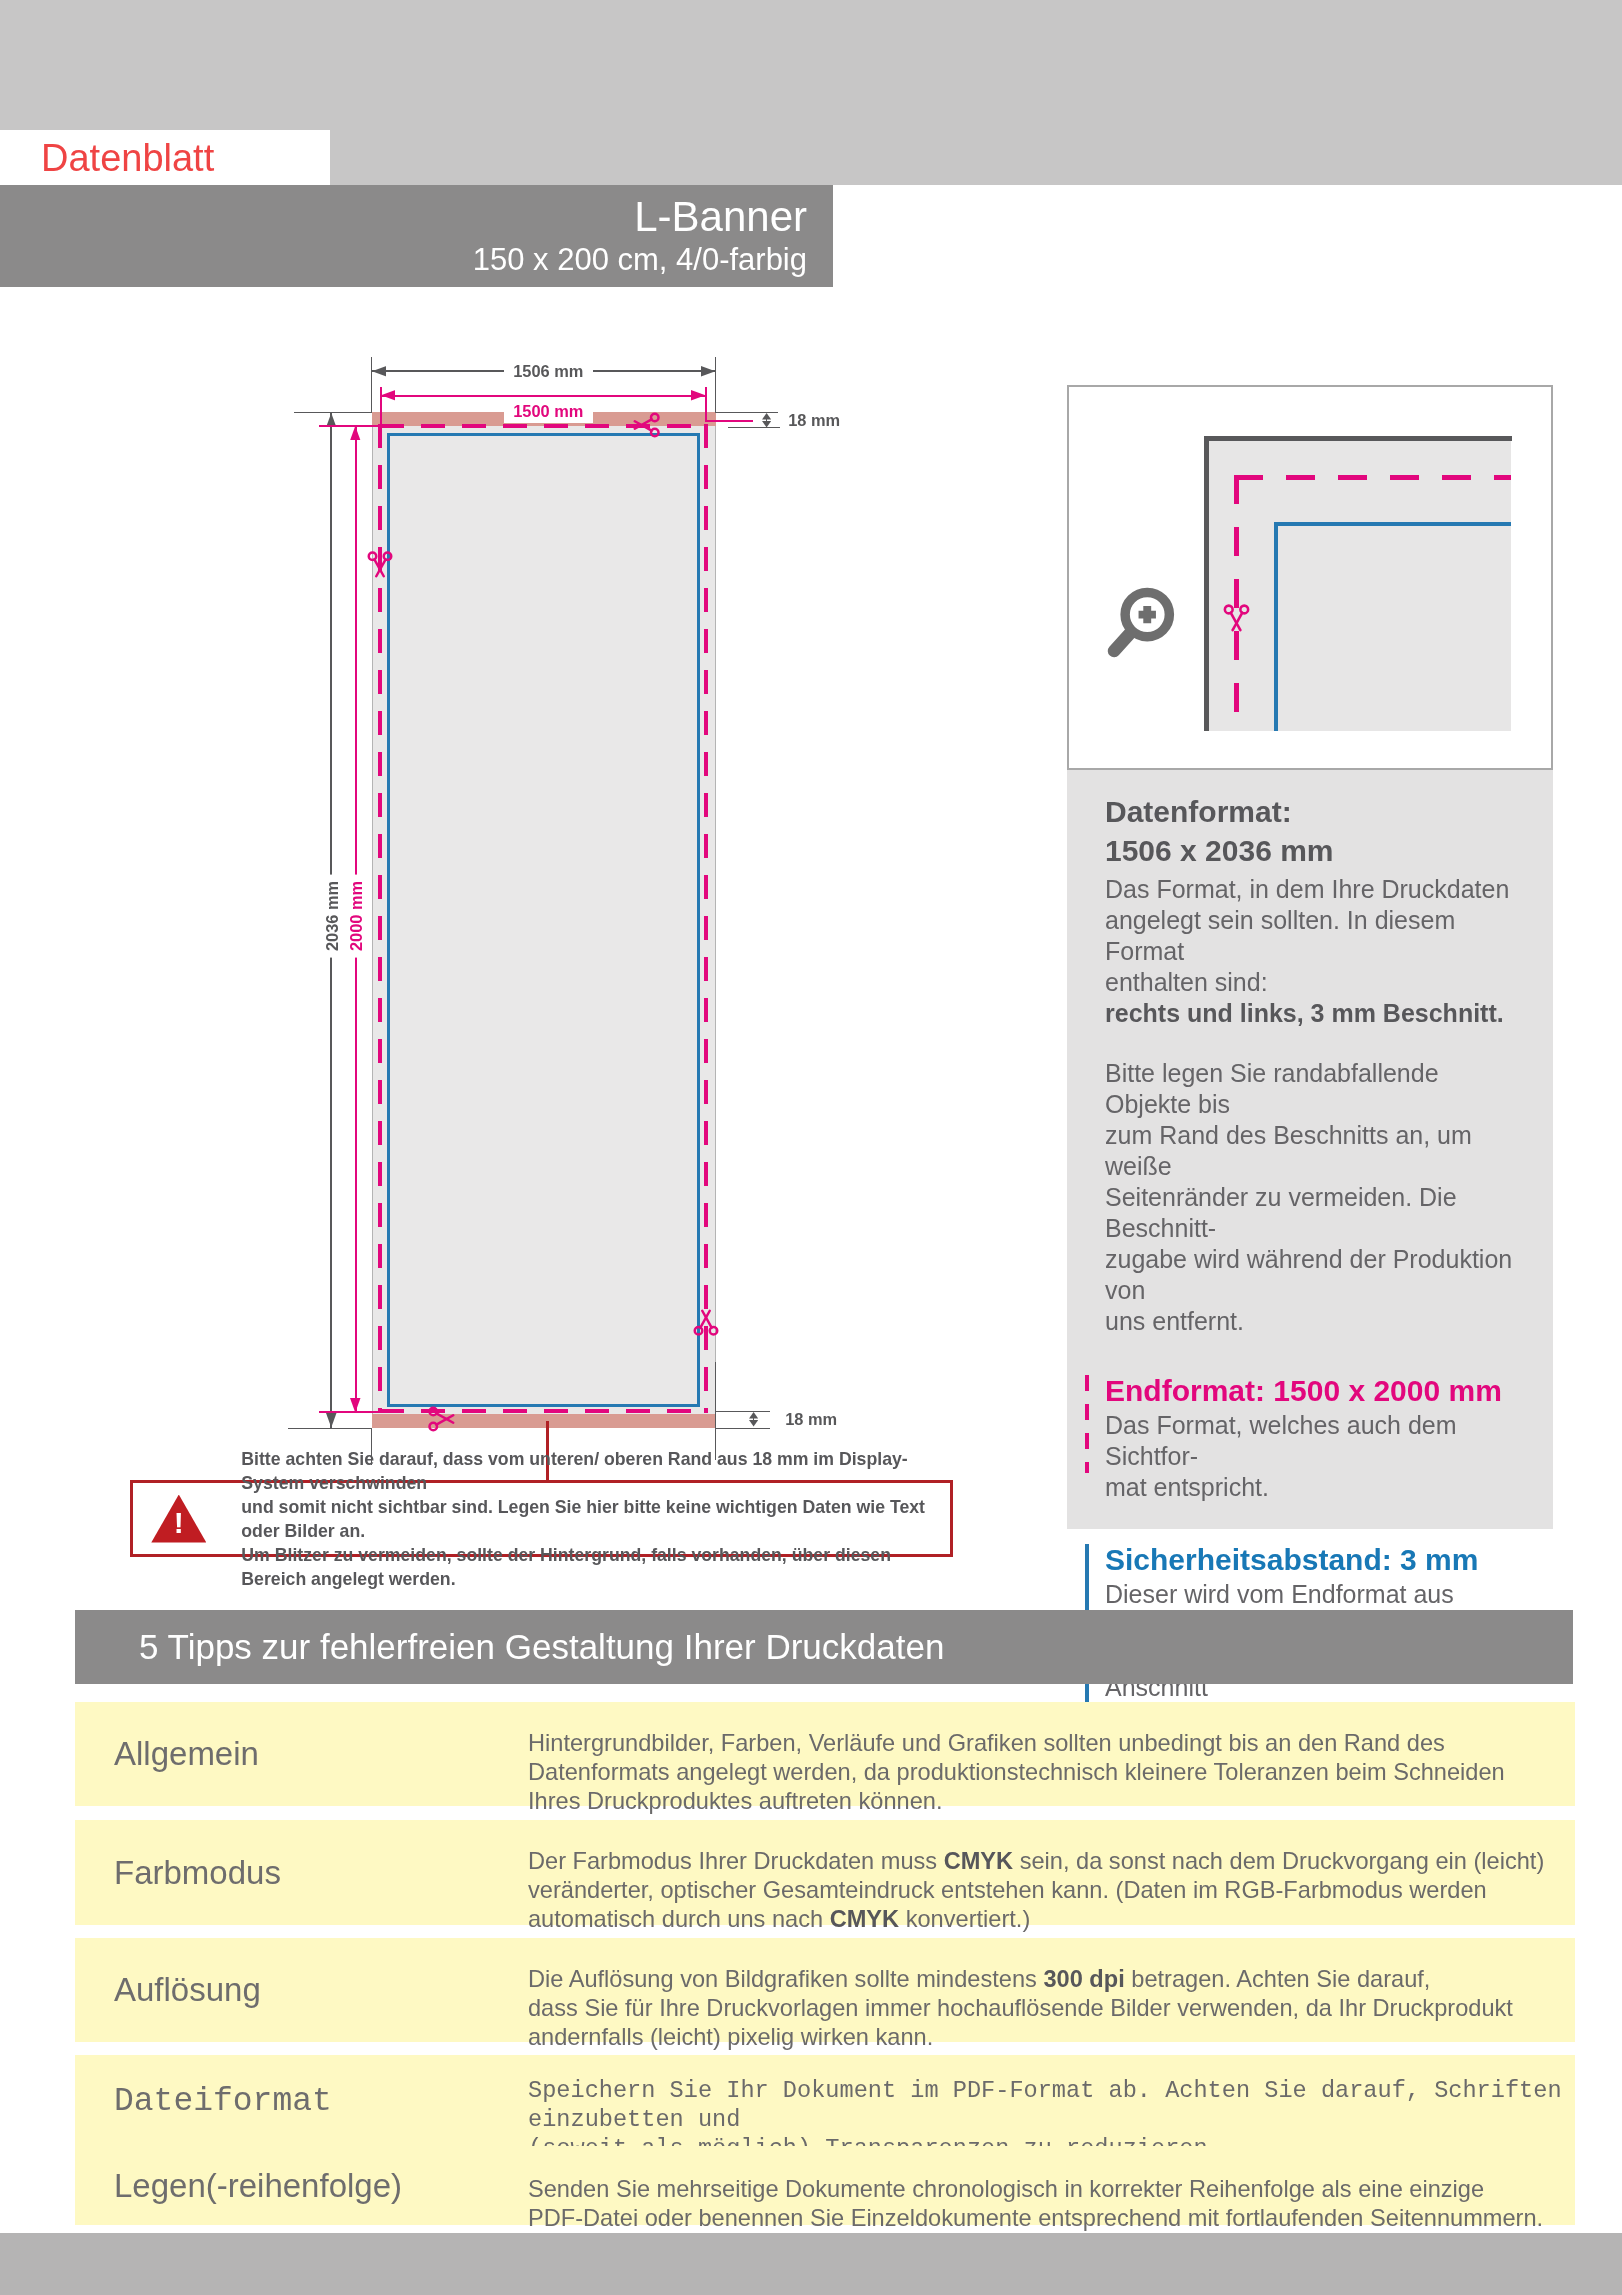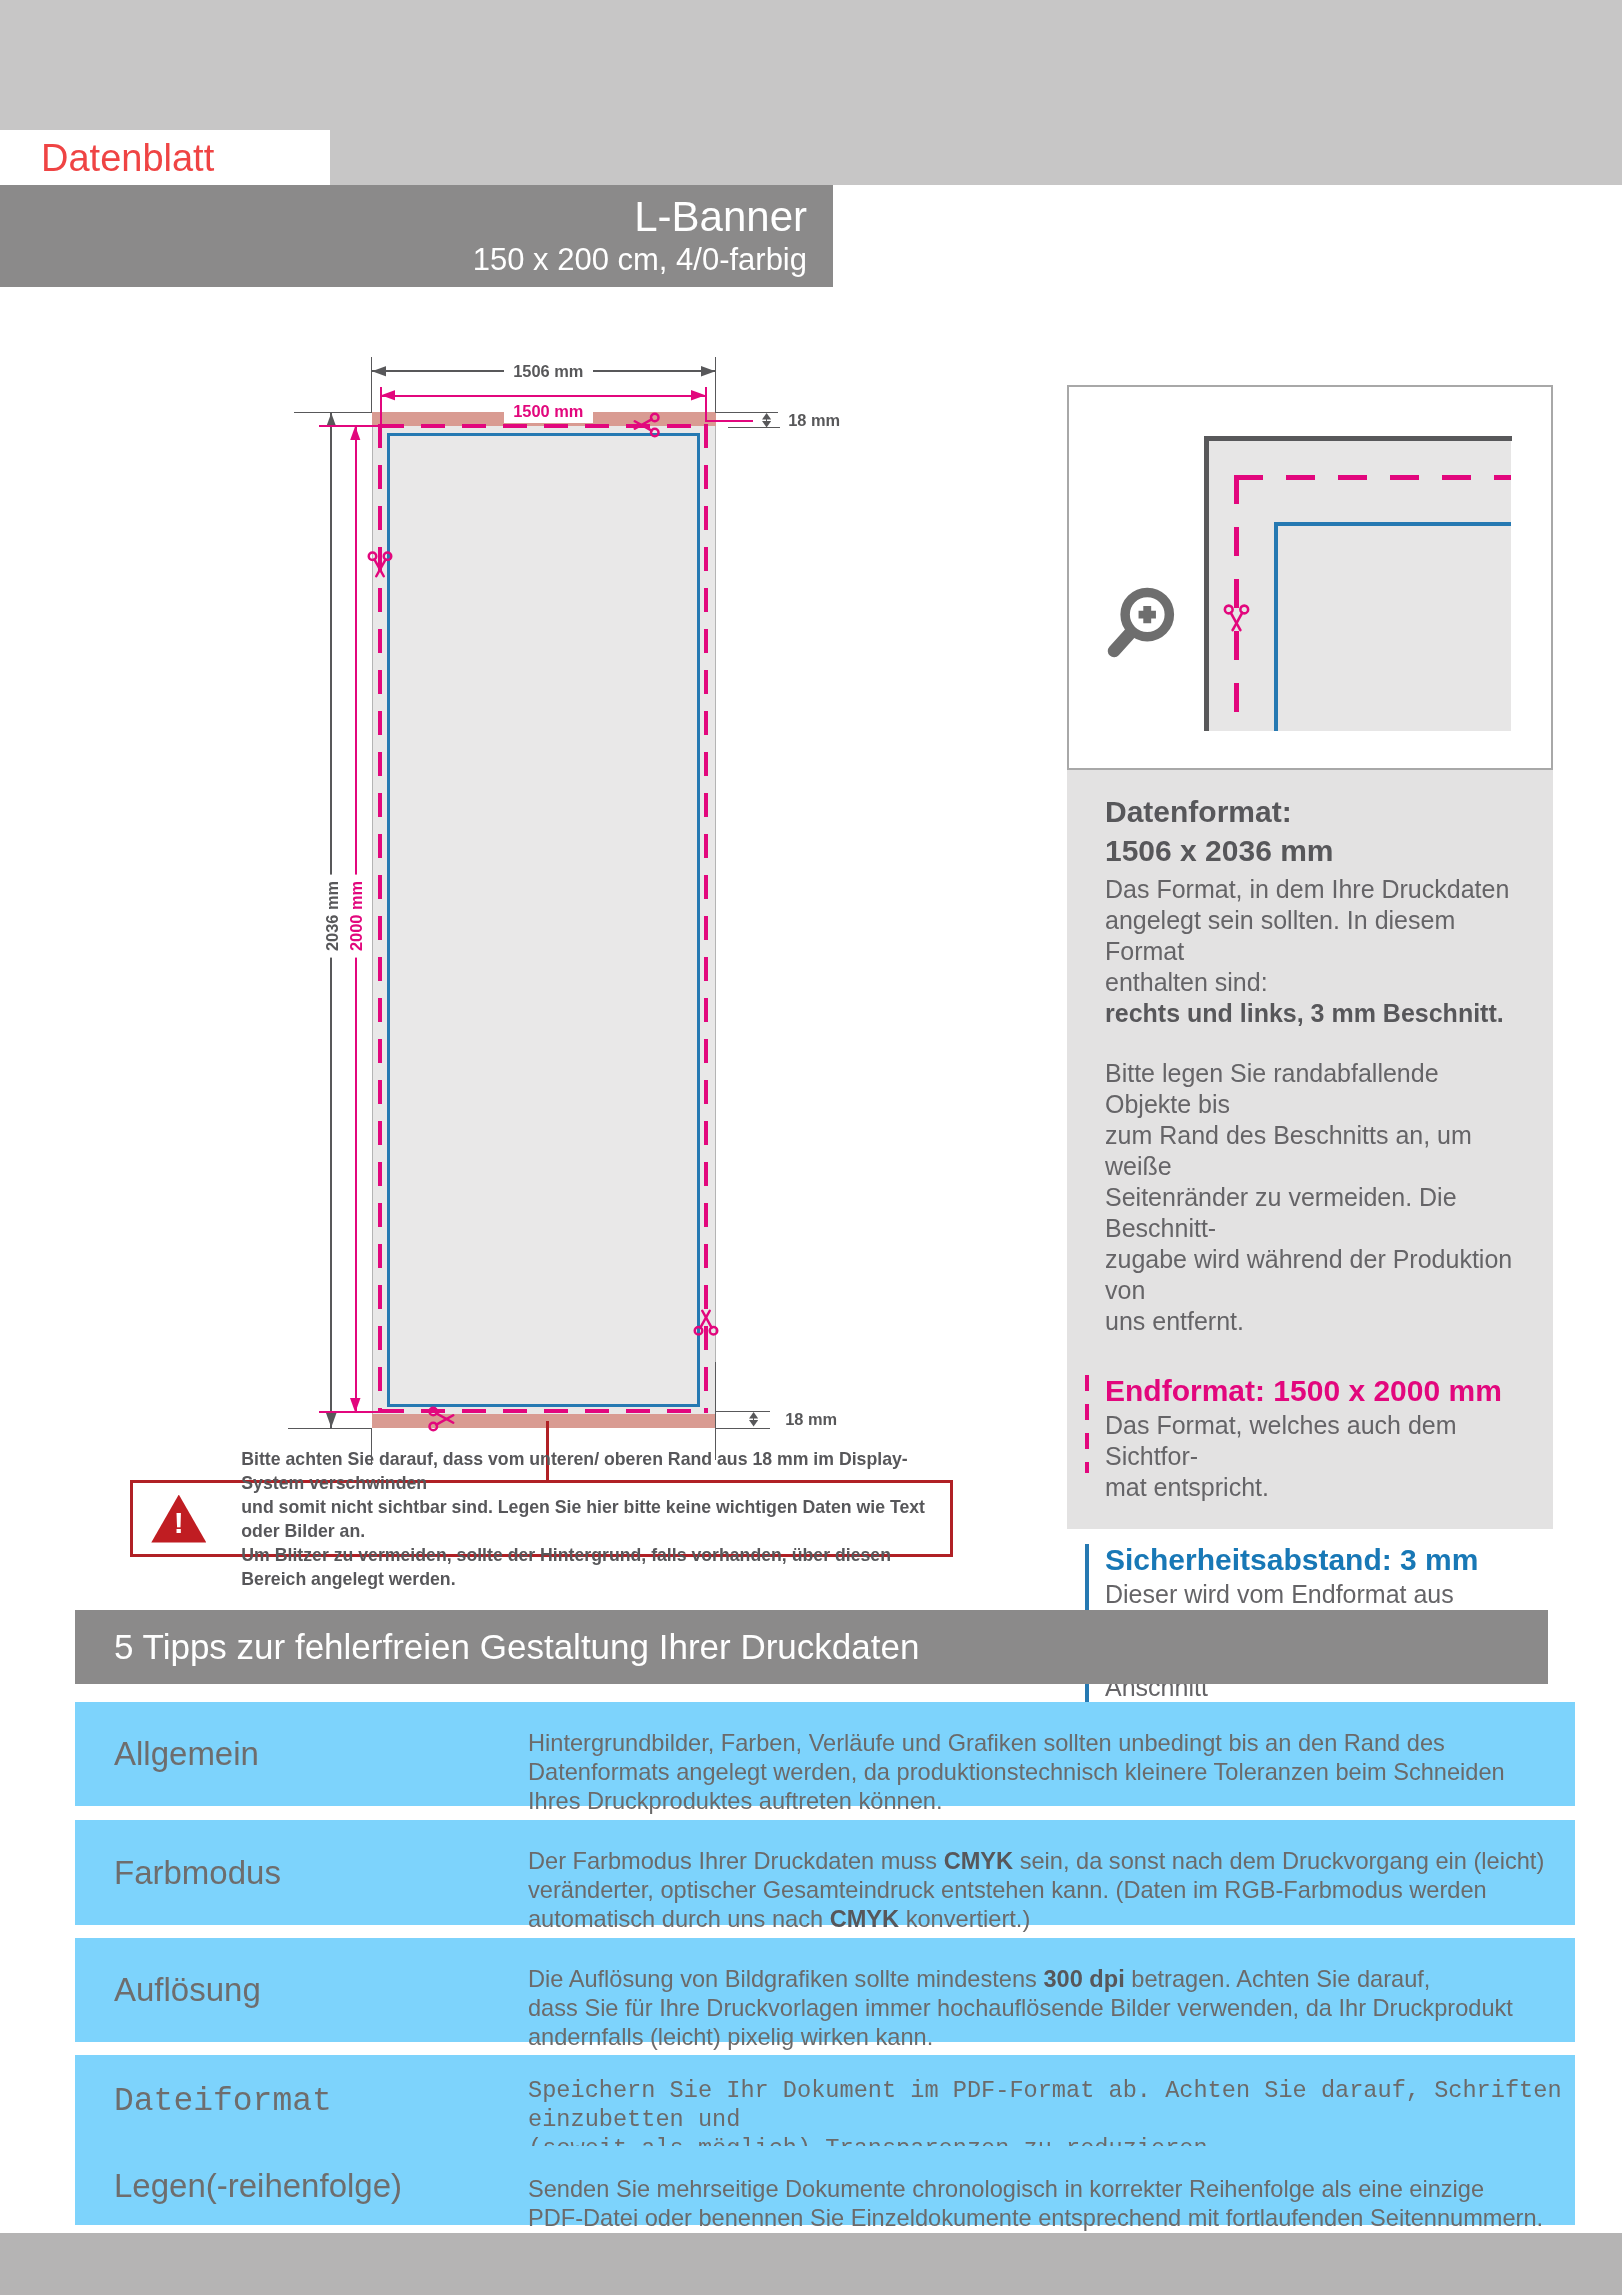--- a/index.html
+++ b/index.html
@@ -75,23 +75,23 @@
   .info-p.b{font-weight:bold;color:#57575a;}
   .blk{position:relative;}
   .marker-dash{position:absolute;left:-19.6px;top:3.9px;width:3.3px;height:98px;
       background:repeating-linear-gradient(to bottom,#e2077d 0 15.7px,transparent 15.7px 29px);}
   .marker-solid{position:absolute;left:-19.6px;top:3.9px;width:3.3px;height:161px;background:#2679b2;}
   .h-magenta{color:#e2077d;}
   .h-blue{color:#1878b6;}
 
   
   .tips-band{left:75px;top:1610px;width:1473px;height:74px;background:#8b8a8a;
-      display:flex;align-items:center;}
+      display:flex;align-items:center;padding-left:25px;}
   .tips-band span{padding-left:39px;font-size:35px;color:#ffffff;}
-  .tip-row{left:75px;width:1500px;background:#7dd3fc;display:flex;align-items:center;}
+  .tip-row{left:75px;width:1500px;background:#fef9c3;display:flex;align-items:center;}
   .tip-label{flex:none;padding-left:39px;width:414px;font-size:33px;color:#6e6d6d;box-sizing:content-box;}
   .tip-text{font-size:23.6px;line-height:29px;color:#6b6a6a;white-space:pre-line;margin-top:36px;}
   .seg-b{font-weight:bold;color:#57575a;}
   .footer-band{left:0;top:2233px;width:1623px;height:63px;background:#b5b4b4;}
 </style>
 </head>
 <body>
 
 <div class="page">
 

